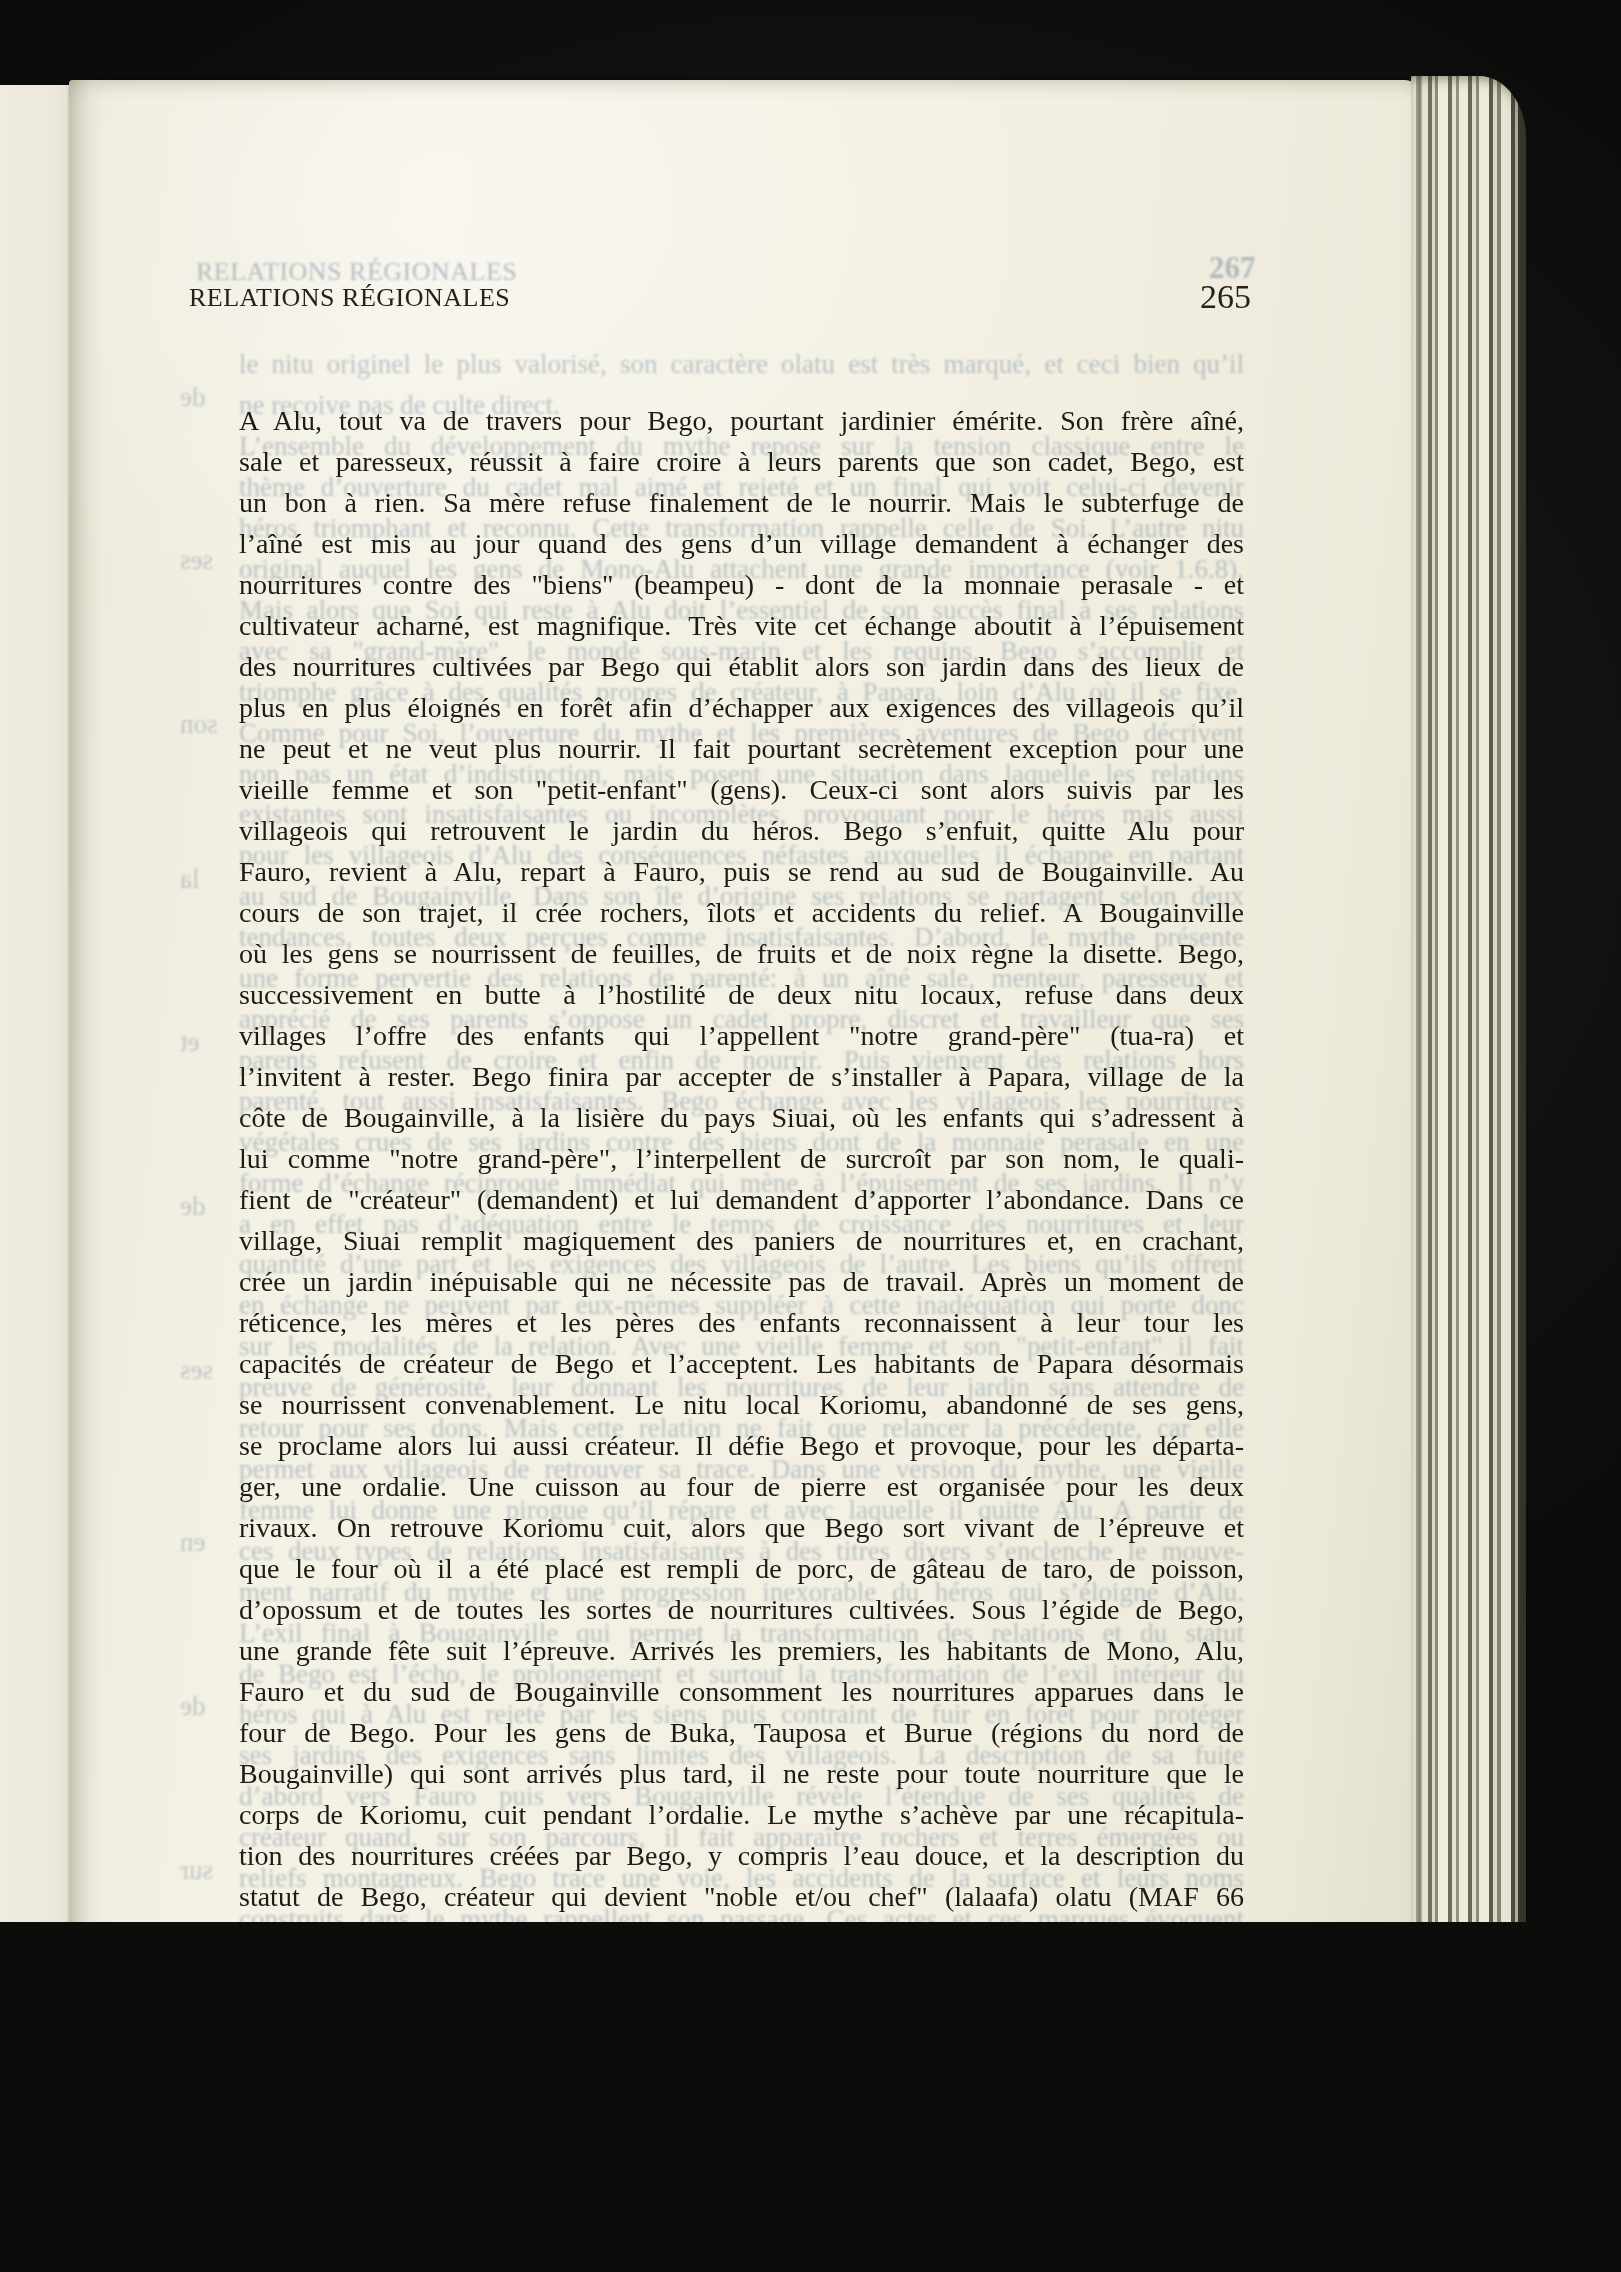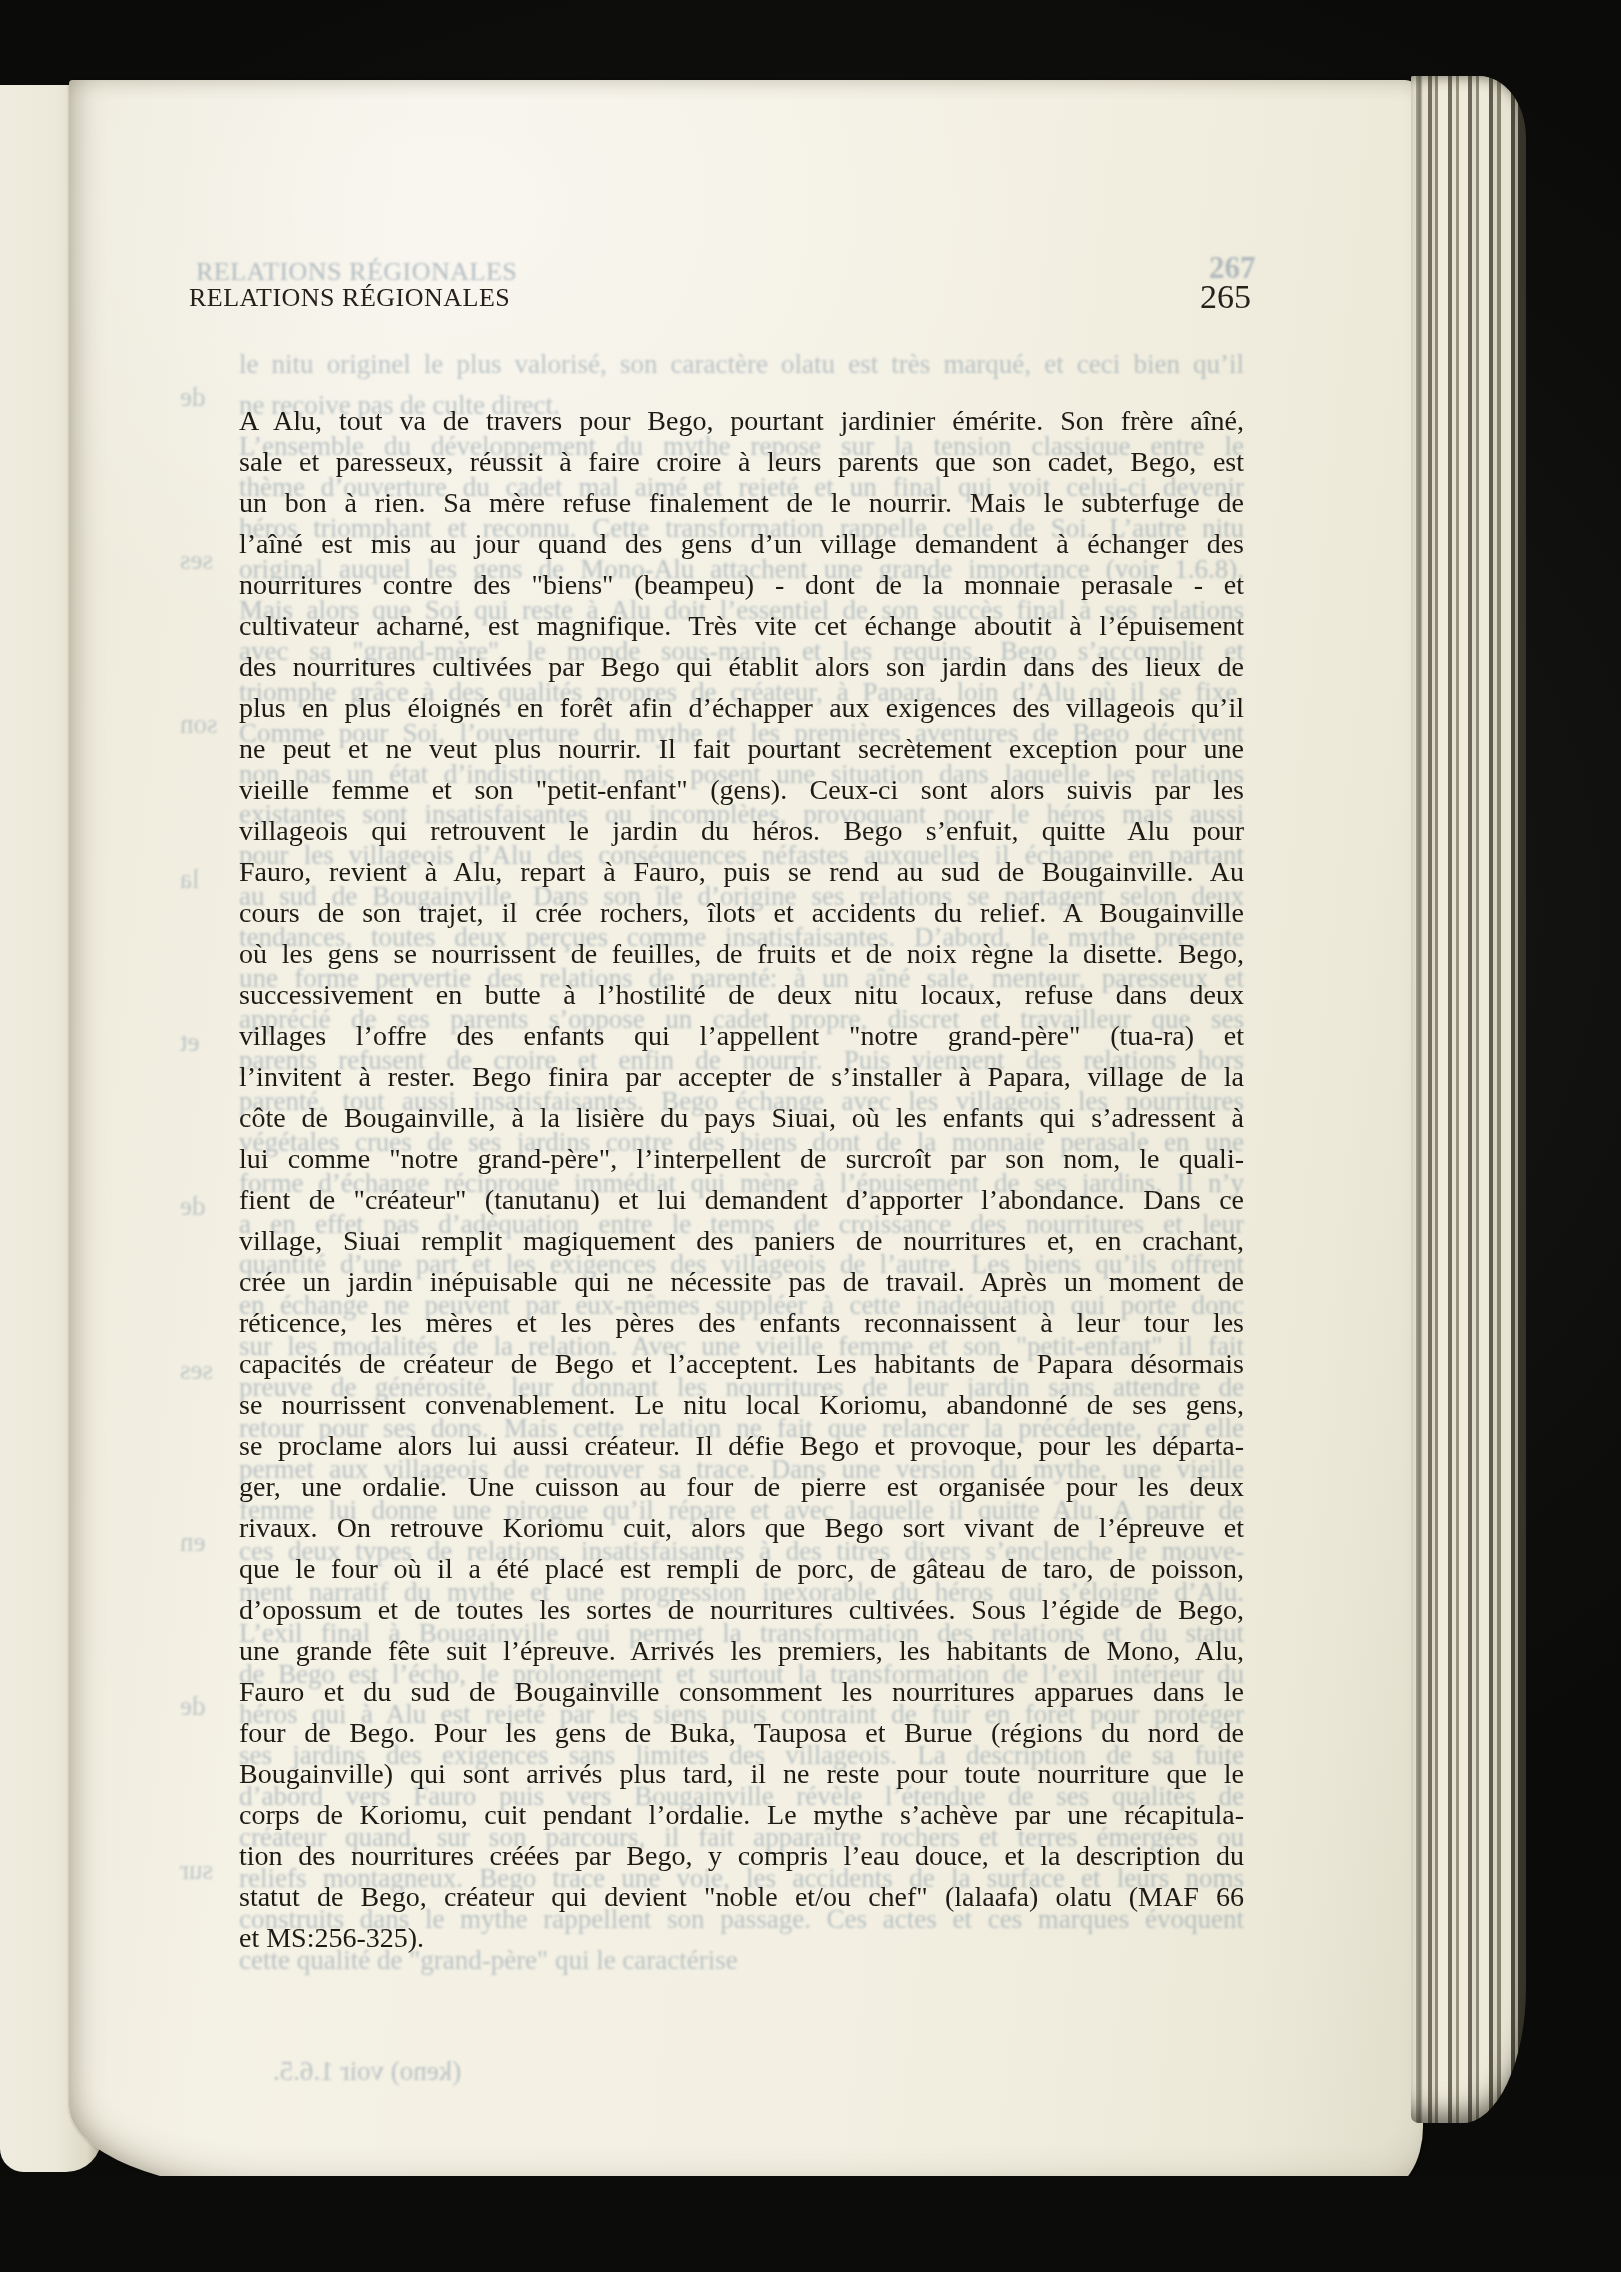--- a/index.html
+++ b/index.html
@@ -1,16 +1,16 @@
 <!DOCTYPE html>
 <html style="font-size:14.5px"><head>
 <meta charset="utf-8">
 <style>
   html,body{margin:0;padding:0;background:#0c0c0a;}
-  .stage{position:relative;width:1622px;height:2176px;overflow:hidden;
+  .stage{position:relative;width:1622px;height:1922px;overflow:hidden;
          background:radial-gradient(1182px 1000px at 52% 42%, #1d1d1b 0%, #121210 60%, #0b0b09 100%);
          font-family:"Liberation Serif","DejaVu Serif",serif;}
   .scratch{position:absolute;left:25.5px;top:178px;width:2.7px;height:18px;background:#55554f;
            transform:rotate(38deg);opacity:.7;border-radius:1.8px;}
   
   .left-sliver{position:absolute;left:0;top:85px;width:102px;height:2087px;
     background:linear-gradient(90deg,#efecdf 0%,#ece9da 55%,#ddd9c7 85%,#b9b4a0 97%,#8f8a76 100%);
     border-radius:0 0 36px 23.6px;}
   
   .main-page{position:absolute;left:69px;top:80px;width:1354px;height:2111px;
@@ -139,21 +139,21 @@
       <div class="bline"><span>vieille femme et son "petit-enfant" (</span><span class="it">gens</span><span>).  Ceux-ci sont alors suivis par les</span></div>
       <div class="bline"><span>villageois qui retrouvent le jardin du héros. Bego s’enfuit, quitte Alu pour</span></div>
       <div class="bline"><span>Fauro, revient à Alu, repart à Fauro, puis se rend au sud de Bougainville. Au</span></div>
       <div class="bline"><span>cours de son trajet, il crée rochers, îlots et accidents du relief. A Bougainville</span></div>
       <div class="bline"><span>où les gens se nourrissent de feuilles, de fruits et de noix règne la disette. Bego,</span></div>
       <div class="bline"><span>successivement en butte à l’hostilité de deux </span><span class="it">nitu</span><span> locaux, refuse dans deux</span></div>
       <div class="bline"><span>villages l’offre des enfants qui l’appellent "notre grand-père" (</span><span class="it">tua-ra</span><span>) et</span></div>
       <div class="bline"><span>l’invitent à rester. Bego finira par accepter de s’installer à Papara, village de la</span></div>
       <div class="bline"><span>côte de Bougainville, à la lisière du pays Siuai, où les enfants qui s’adressent à</span></div>
       <div class="bline"><span>lui comme "notre grand-père", l’interpellent de surcroît par son nom, le quali-</span></div>
-      <div class="bline"><span>fient de "créateur" (</span><span class="it">tanutanu</span><span>) et lui demandent d’apporter l’abondance. Dans ce</span></div>
+      <div class="bline"><span>fient de "créateur" (</span><span class="it">demandent</span><span>) et lui demandent d’apporter l’abondance. Dans ce</span></div>
       <div class="bline"><span>village, Siuai remplit magiquement des paniers de nourritures et, en crachant,</span></div>
       <div class="bline"><span>crée un jardin inépuisable qui ne nécessite pas de travail. Après un moment de</span></div>
       <div class="bline"><span>réticence, les mères et les pères des enfants reconnaissent à leur tour les</span></div>
       <div class="bline"><span>capacités de créateur de Bego et l’acceptent. Les habitants de Papara désormais</span></div>
       <div class="bline"><span>se nourrissent convenablement. Le </span><span class="it">nitu</span><span> local Koriomu, abandonné de ses gens,</span></div>
       <div class="bline"><span>se proclame alors lui aussi créateur. Il défie Bego et provoque, pour les départa-</span></div>
       <div class="bline"><span>ger, une ordalie. Une cuisson au four de pierre est organisée pour les deux</span></div>
       <div class="bline"><span>rivaux. On retrouve Koriomu cuit, alors que Bego sort vivant de l’épreuve et</span></div>
       <div class="bline"><span>que le four où il a été placé est rempli de porc, de gâteau de taro, de poisson,</span></div>
       <div class="bline"><span>d’opossum et de toutes les sortes de nourritures cultivées. Sous l’égide de Bego,</span></div>

